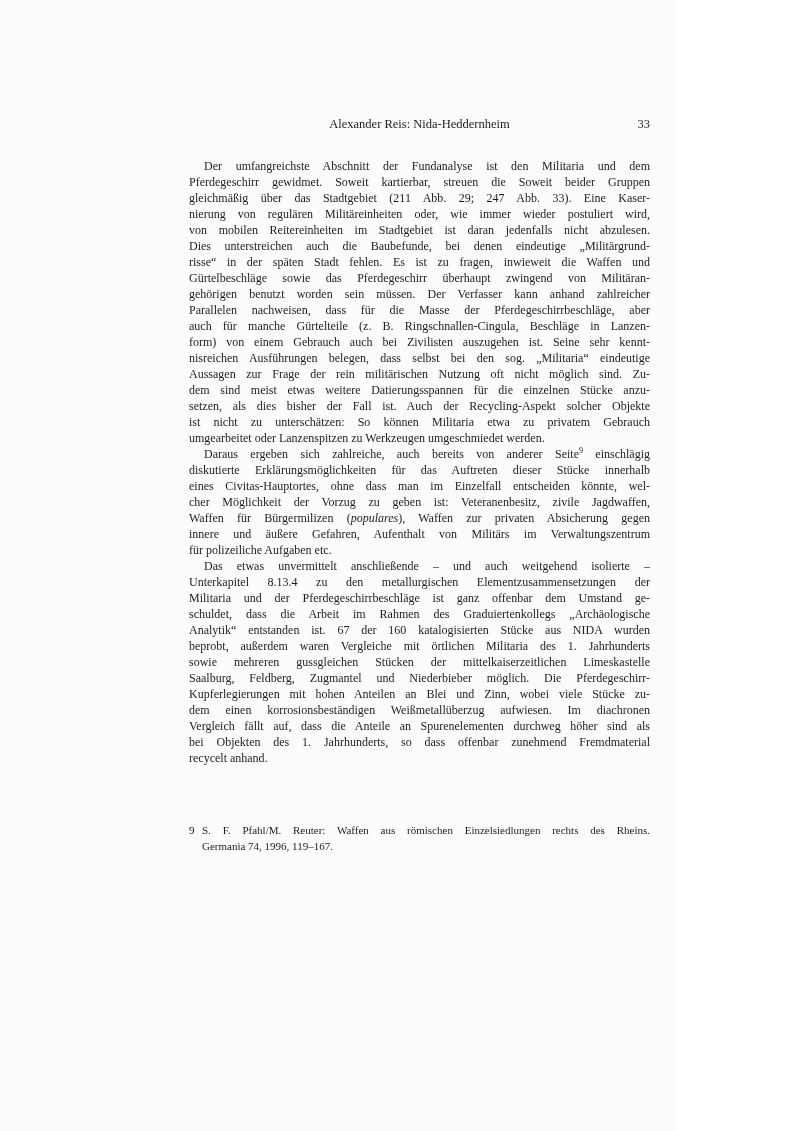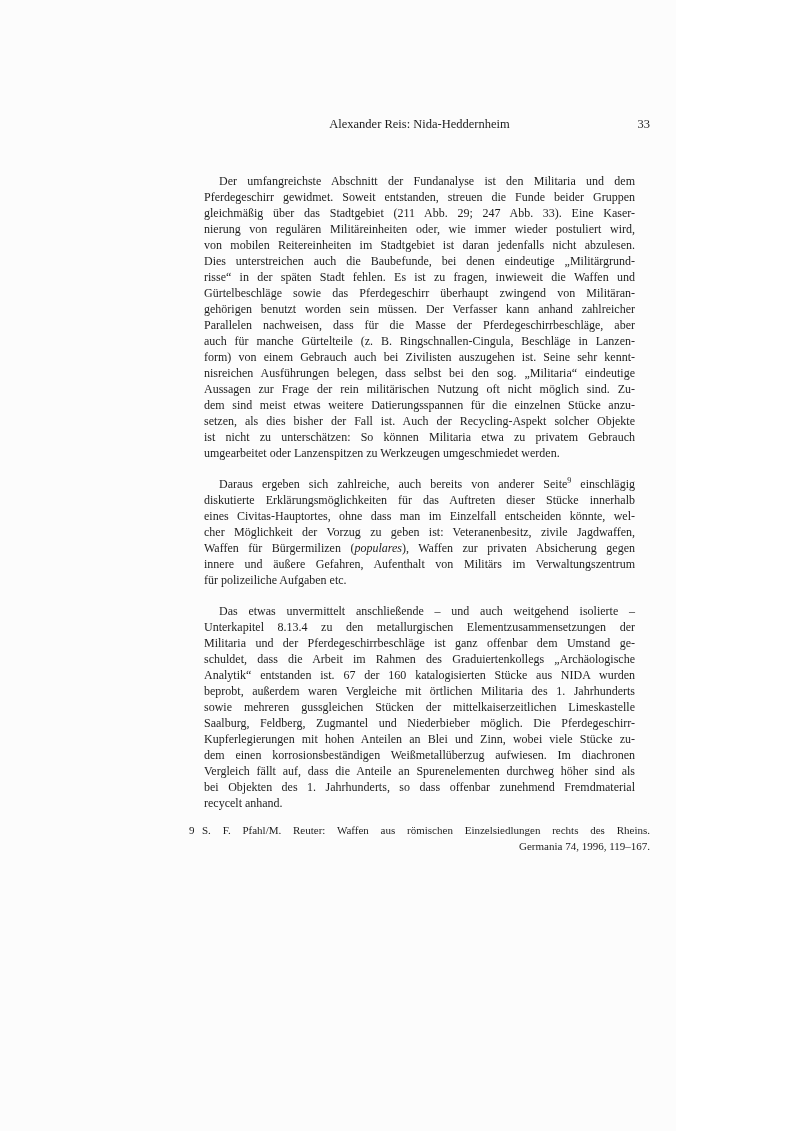--- a/index.html
+++ b/index.html
@@ -35,21 +35,21 @@
   }
   .body-text {
     position: absolute;
     top: 158px;
     left: 189px;
     width: 461px;
     font-size: 12px;
     line-height: 16px;
   }
   .paragraph {
-    margin: 15px;
+    margin: 0;
   }
   .line {
     height: 16px;
     text-align: justify;
     text-align-last: justify;
     white-space: nowrap;
   }
   .line.pfirst {
     padding-left: 15px;
   }
@@ -78,37 +78,37 @@
   }
   .fn-text {
     flex: 1;
     min-width: 0;
   }
   .fn-line-just {
     text-align: justify;
     text-align-last: justify;
   }
   .fn-line-last {
-    text-align: right;
+    text-align: left;
   }
 </style>
 </head>
 <body>
 
 <div class="page">
 
   <div class="running-header">
     <div class="title">Alexander Reis: Nida-Heddernheim</div>
     <div class="pagenum">33</div>
   </div>
 
   <div class="body-text">
       <div class="paragraph">
         <div class="line pfirst">Der umfangreichste Abschnitt der Fundanalyse ist den Militaria und dem</div>
-        <div class="line">Pferdegeschirr gewidmet. Soweit entstanden, streuen die Funde beider Gruppen</div>
+        <div class="line">Pferdegeschirr gewidmet. Soweit kartierbar, streuen die Soweit beider Gruppen</div>
         <div class="line">gleichmäßig über das Stadtgebiet (211 Abb. 29; 247 Abb. 33). Eine Kaser-</div>
         <div class="line">nierung von regulären Militäreinheiten oder, wie immer wieder postuliert wird,</div>
         <div class="line">von mobilen Reitereinheiten im Stadtgebiet ist daran jedenfalls nicht abzulesen.</div>
         <div class="line">Dies unterstreichen auch die Baubefunde, bei denen eindeutige „Militärgrund-</div>
         <div class="line">risse“ in der späten Stadt fehlen. Es ist zu fragen, inwieweit die Waffen und</div>
         <div class="line">Gürtelbeschläge sowie das Pferdegeschirr überhaupt zwingend von Militäran-</div>
         <div class="line">gehörigen benutzt worden sein müssen. Der Verfasser kann anhand zahlreicher</div>
         <div class="line">Parallelen nachweisen, dass für die Masse der Pferdegeschirrbeschläge, aber</div>
         <div class="line">auch für manche Gürtelteile (z. B. Ringschnallen-Cingula, Beschläge in Lanzen-</div>
         <div class="line">form) von einem Gebrauch auch bei Zivilisten auszugehen ist. Seine sehr kennt-</div>

